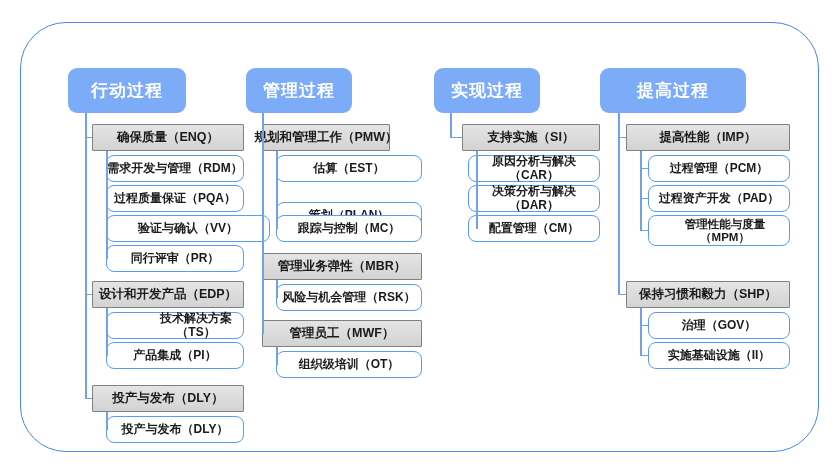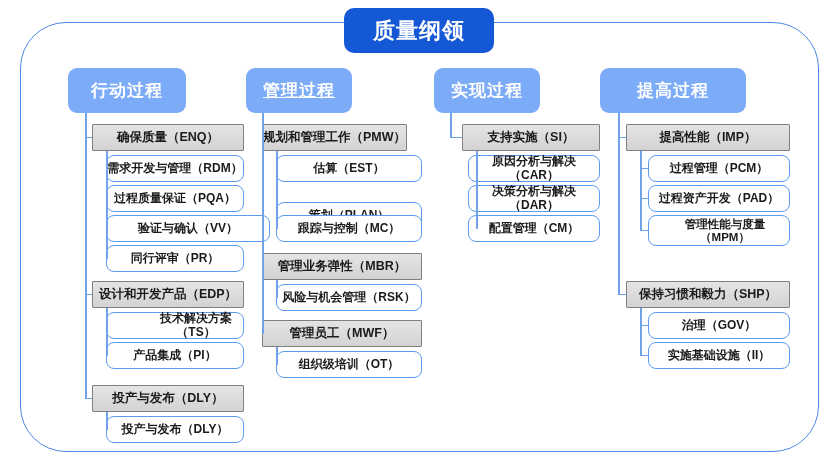--- a/index.html
+++ b/index.html
@@ -118,21 +118,20 @@
     padding-left: 12px;
   }
 </style>
 </head>
 <body>
 
 <div id="canvas">
 
   <div class="outer-frame"></div>
 
-  <div class="title-box">质量纲领</div>
 
   <div id="columns-root">
       <div class="col-header" style="left: 68px; top: 68px; width: 118px;">行动过程</div>
       <div class="conn-h" style="left: 85px; top: 136.75px; width: 7px;"></div>
       <div class="group-box" style="left: 92px; top: 124px; width: 152px;">确保质量（ENQ）</div>
       <div class="conn-h" style="left: 106px; top: 167.75px; width: 0px;"></div>
       <div class="leaf-box" style="left: 106px; top: 155px; width: 138px;">需求开发与管理（RDM）</div>
       <div class="conn-h" style="left: 106px; top: 197.75px; width: 0px;"></div>
       <div class="leaf-box" style="left: 106px; top: 185px; width: 138px;">过程质量保证（PQA）</div>
       <div class="conn-h" style="left: 106px; top: 227.75px; width: 0px;"></div>
@@ -146,23 +145,23 @@
       <div class="leaf-box" style="left: 106px; top: 312px; width: 138px; padding-left: 42px;">技术解决方案（TS）</div>
       <div class="conn-h" style="left: 106px; top: 354.75px; width: 0px;"></div>
       <div class="leaf-box" style="left: 106px; top: 342px; width: 138px;">产品集成（PI）</div>
       <div class="conn-v" style="left: 106px; top: 308px; height: 47.5px;"></div>
       <div class="conn-h" style="left: 85px; top: 397.75px; width: 7px;"></div>
       <div class="group-box" style="left: 92px; top: 385px; width: 152px;">投产与发布（DLY）</div>
       <div class="conn-h" style="left: 106px; top: 428.75px; width: 0px;"></div>
       <div class="leaf-box" style="left: 106px; top: 416px; width: 138px;">投产与发布（DLY）</div>
       <div class="conn-v" style="left: 106px; top: 412px; height: 17.5px;"></div>
       <div class="conn-v" style="left: 85px; top: 113px; height: 285.5px;"></div>
-      <div class="col-header" style="left: 246px; top: 68px; width: 106px; text-decoration: underline;">管理过程</div>
+      <div class="col-header" style="left: 246px; top: 68px; width: 106px;">管理过程</div>
       <div class="conn-h" style="left: 262px; top: 136.75px; width: 0px;"></div>
-      <div class="group-box" style="left: 262px; top: 124px; width: 145px; text-align: right;">规划和管理工作（PMW）</div>
+      <div class="group-box" style="left: 262px; top: 124px; width: 128px; text-align: right;">规划和管理工作（PMW）</div>
       <div class="conn-h" style="left: 276px; top: 167.75px; width: 0px;"></div>
       <div class="leaf-box" style="left: 276px; top: 155px; width: 146px;">估算（EST）</div>
       <div class="conn-h" style="left: 276px; top: 197.75px; width: 0px;"></div>
       <div class="leaf-box" style="left: 276px; top: 185px; width: 146px; margin-top: 17px;">策划（PLAN）</div>
       <div class="conn-h" style="left: 276px; top: 227.75px; width: 0px;"></div>
       <div class="leaf-box" style="left: 276px; top: 215px; width: 146px;">跟踪与控制（MC）</div>
       <div class="conn-v" style="left: 276px; top: 151px; height: 77.5px;"></div>
       <div class="conn-h" style="left: 262px; top: 265.75px; width: 0px;"></div>
       <div class="group-box" style="left: 262px; top: 253px; width: 160px;">管理业务弹性（MBR）</div>
       <div class="conn-h" style="left: 276px; top: 296.75px; width: 0px;"></div>

